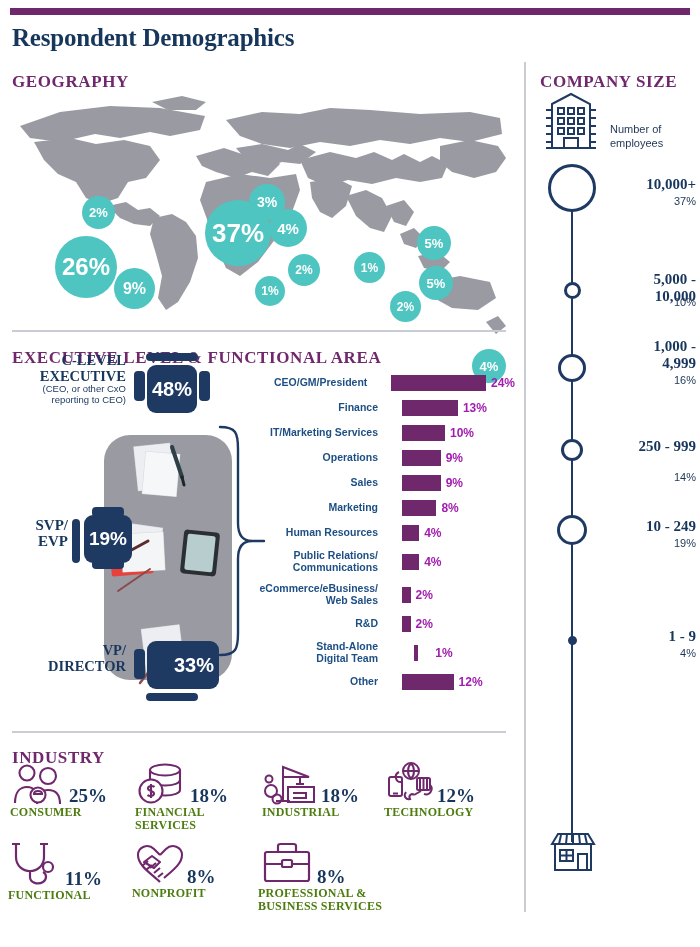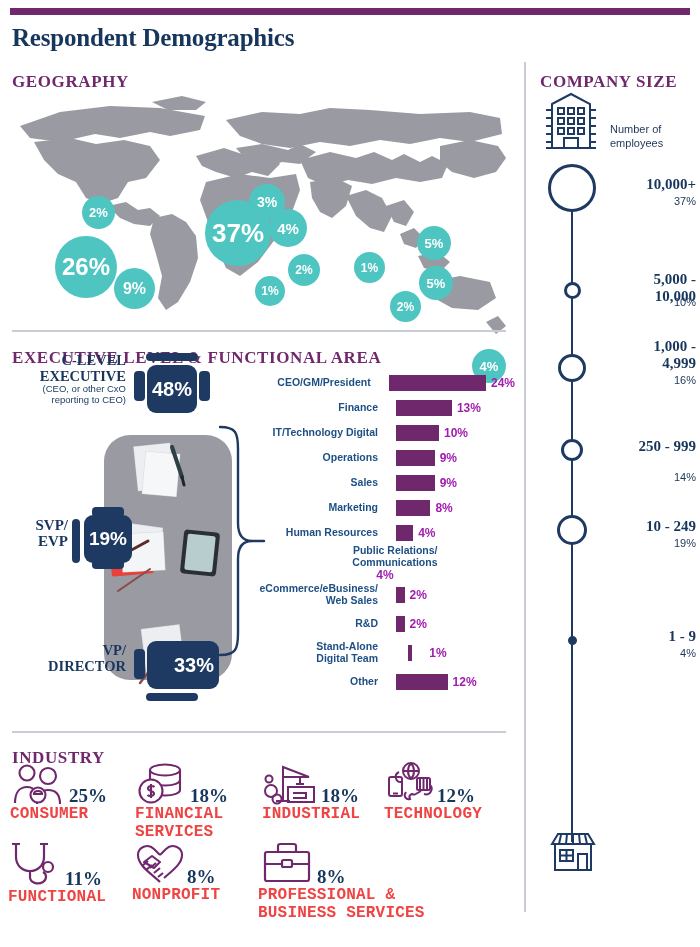--- a/index.html
+++ b/index.html
@@ -39,42 +39,42 @@
   .chair .base{position:absolute;background:#1e3a62;border-radius:50%;}
 
   .tbl{position:absolute;left:104px;top:110px;width:128px;height:245px;
     background:#9a9aa3;border-radius:26px;}
   .paper{position:absolute;background:#eceef1;box-shadow:0 0 0 0.5px #d6d8dc;}
 
   
   #bars{position:absolute;left:250px;top:370px;width:265px;}
   .brow{position:relative;height:25px;display:flex;align-items:center;}
   .blabel{width:128px;text-align:right;font-size:10.5px;color:#1d4f84;font-weight:bold;
-    line-height:1.1;padding-right:18px;}
+    line-height:1.1;padding-right:24px;}
   .bbar{height:16px;background:#70286d;}
   .bval{font-size:12px;color:#a21caf;font-weight:bold;margin-left:5px;white-space:nowrap;}
 
   
   #csize{position:absolute;left:524px;top:62px;width:176px;height:850px;}
   .cs-title{position:absolute;left:16px;top:10px;}
   .emp-lbl{position:absolute;left:86px;top:60px;font-size:11px;color:#1d3557;line-height:1.3;}
   .spine{position:absolute;left:47px;top:125px;width:2px;height:655px;background:#1e3a62;}
   .node{position:absolute;border-radius:50%;border:3px solid #1e3a62;background:#fff;box-sizing:border-box;}
   .cs-lbl{position:absolute;text-align:right;width:120px;left:52px;
     font-family:"Liberation Serif",serif;font-weight:bold;color:#17365c;font-size:15px;line-height:1.12;}
   .cs-pct{position:absolute;text-align:right;width:120px;left:52px;
     font-family:"Liberation Sans",sans-serif;font-size:11px;color:#1d3557;}
 
   
   #industry{position:absolute;left:0;top:735px;width:520px;height:212px;}
   .ind-item{position:absolute;}
   .ind-row1{display:flex;align-items:flex-end;}
   .ind-pct{font-family:"Liberation Serif",serif;font-weight:bold;font-size:19px;color:#17365c;
     margin-left:1px;line-height:1;}
-  .ind-name{font-family:Liberation Mono, monospace;font-weight:bold;font-size:16px;color:#ef4444;
+  .ind-name{font-family:Liberation Serif, serif;font-weight:bold;font-size:12px;color:#4d7c0f;
     letter-spacing:0.2px;line-height:1.12;margin-top:1px;}
   svg{overflow:visible;}
 </style>
 </head>
 <body>
 
 <div class="topbar"></div>
 <div class="page-title">Respondent Demographics</div>
 
 <div class="sec-head" style="left:12px;top:72px;">GEOGRAPHY</div>
@@ -192,21 +192,21 @@
       <div class="blabel">CEO/GM/President</div>
       <div class="bbar" style="width: 103.2px; background: rgb(112, 40, 109);"></div>
       <div class="bval">24%</div>
     </div>
     <div class="brow">
       <div class="blabel">Finance</div>
       <div class="bbar" style="width: 55.9px; background: rgb(112, 40, 109);"></div>
       <div class="bval">13%</div>
     </div>
     <div class="brow">
-      <div class="blabel">IT/Technology Digital</div>
+      <div class="blabel">IT/Marketing Services</div>
       <div class="bbar" style="width: 43px; background: rgb(112, 40, 109);"></div>
       <div class="bval">10%</div>
     </div>
     <div class="brow">
       <div class="blabel">Operations</div>
       <div class="bbar" style="width: 38.7px; background: rgb(112, 40, 109);"></div>
       <div class="bval">9%</div>
     </div>
     <div class="brow">
       <div class="blabel">Sales</div>
@@ -216,21 +216,21 @@
     <div class="brow">
       <div class="blabel">Marketing</div>
       <div class="bbar" style="width: 34.4px; background: rgb(112, 40, 109);"></div>
       <div class="bval">8%</div>
     </div>
     <div class="brow">
       <div class="blabel">Human Resources</div>
       <div class="bbar" style="width: 17.2px; background: rgb(112, 40, 109);"></div>
       <div class="bval">4%</div>
     </div>
-    <div class="brow" style="height: 33px; flex-direction: column;">
+    <div class="brow" style="height: 33px;">
       <div class="blabel">Public Relations/<br>Communications</div>
       <div class="bbar" style="width: 17.2px; background: rgb(112, 40, 109);"></div>
       <div class="bval">4%</div>
     </div>
     <div class="brow" style="height: 33px;">
       <div class="blabel">eCommerce/eBusiness/<br>Web Sales</div>
       <div class="bbar" style="width: 8.6px; background: rgb(112, 40, 109);"></div>
       <div class="bval">2%</div>
     </div>
     <div class="brow">

